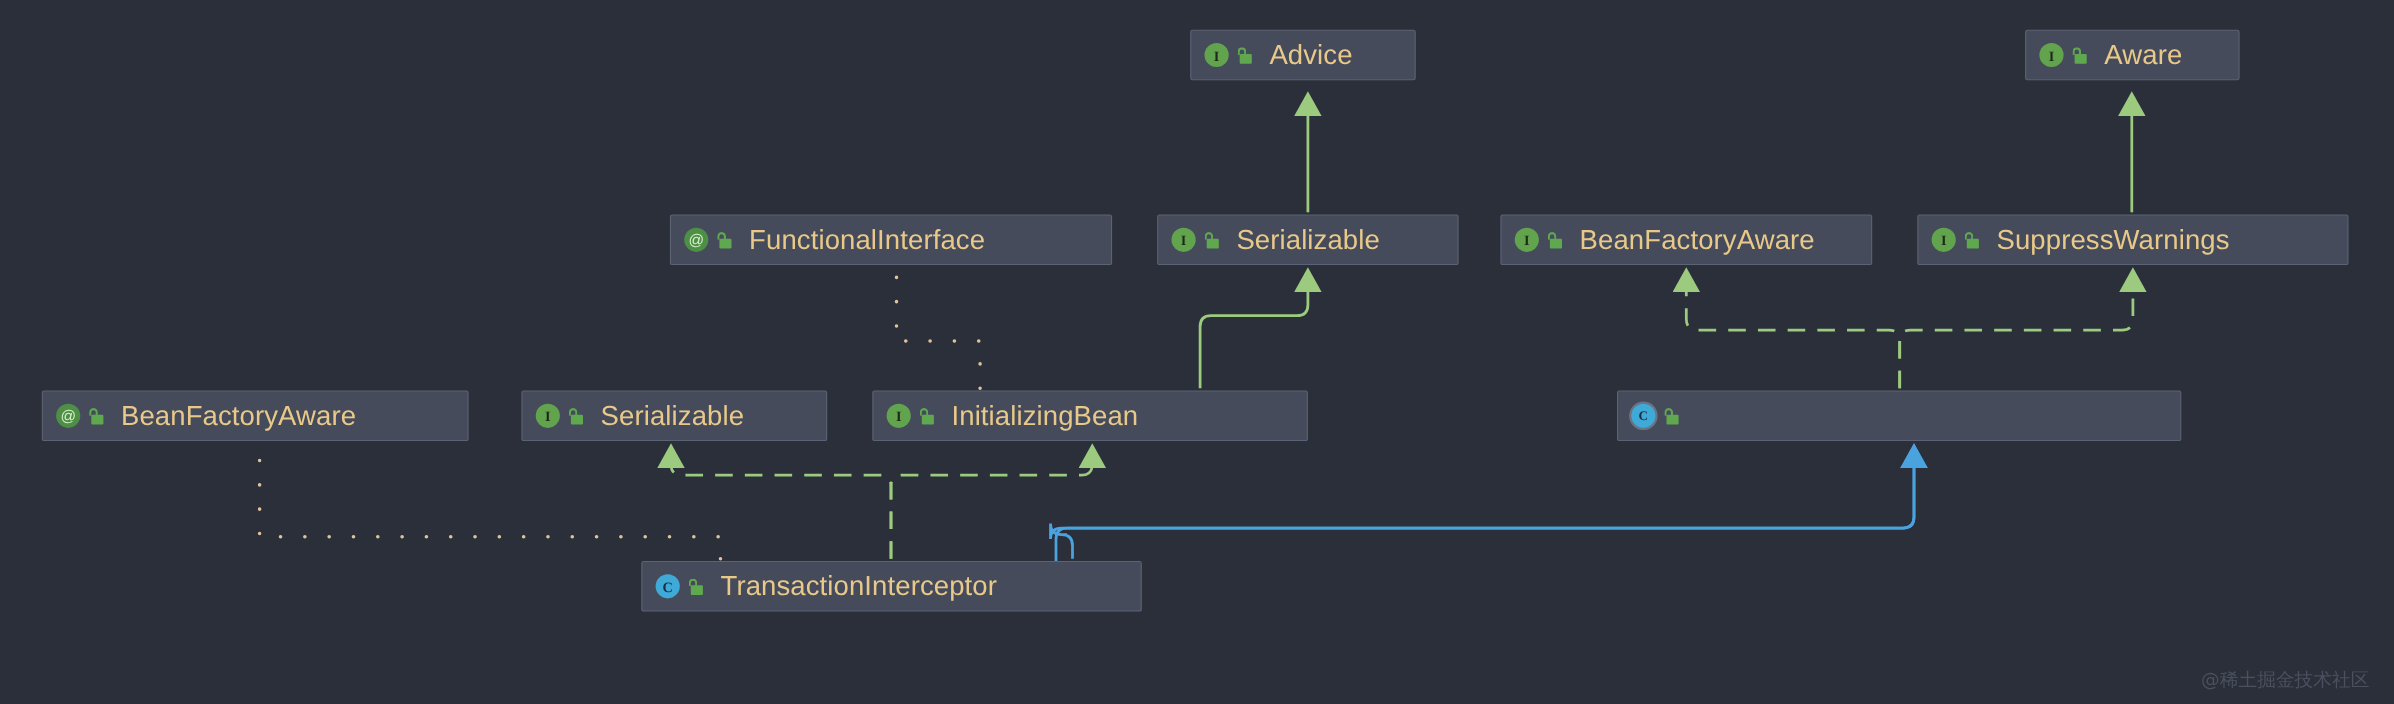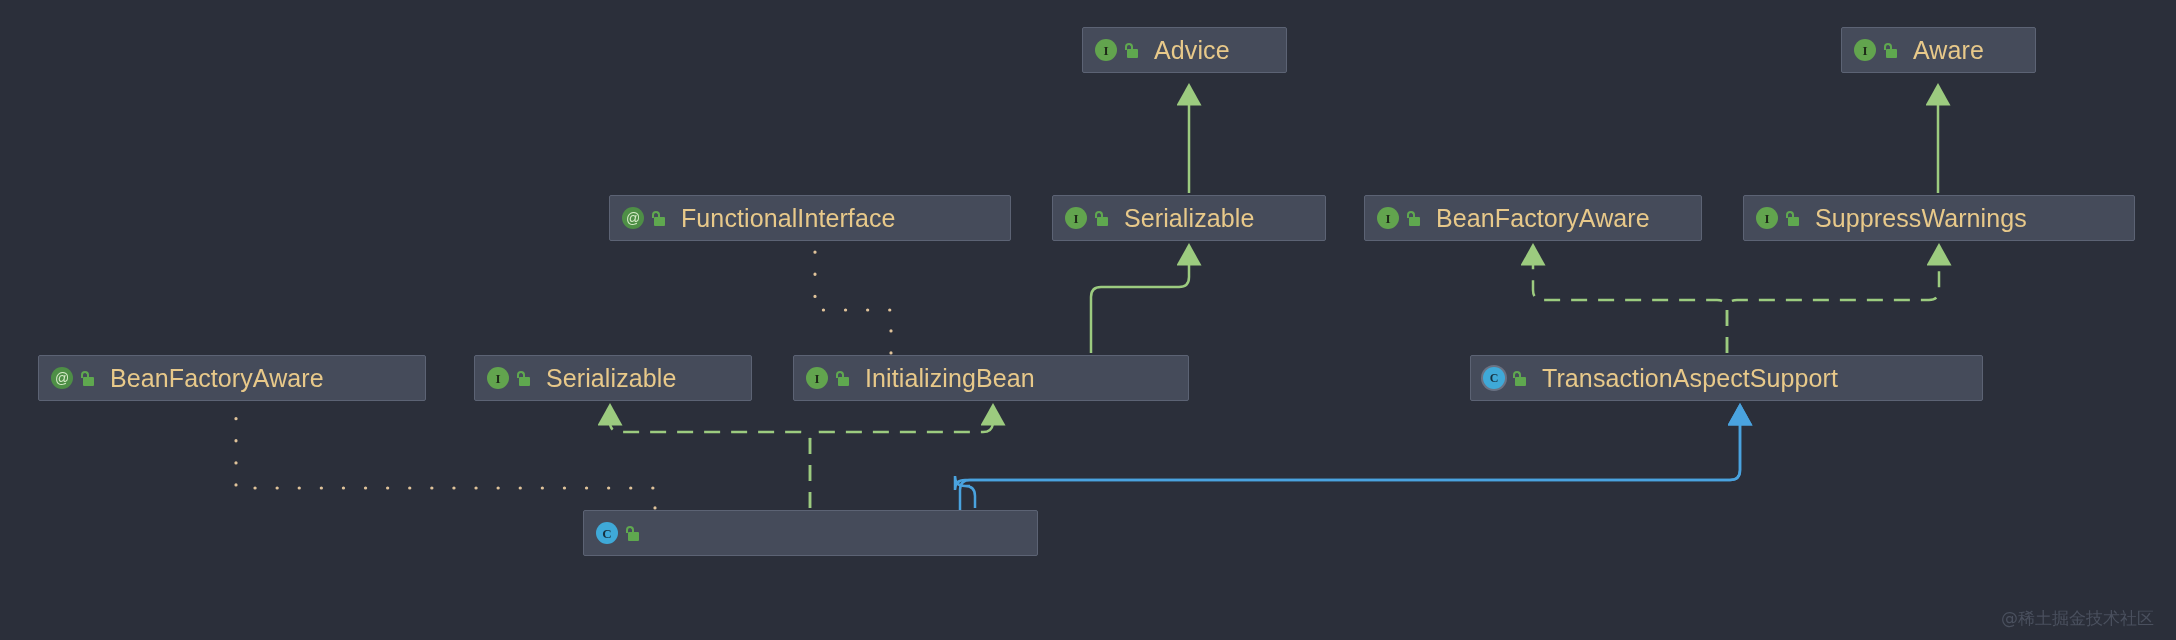--- a/index.html
+++ b/index.html
@@ -279,28 +279,28 @@
   </div>
 
   <div class="node" style="left:1470px; top:355px; width:513px;">
     <span class="node-icons">
       <span class="type-icon cls-abstract">C</span>
       <span class="lock-icon">
           <span class="shackle"></span>
           <span class="body"></span>
         </span>
     </span>
-    <span class="node-label">TransactionAspectSupport</span>
   </div>
 
   <div class="node" style="left:583px; top:510px; width:455px;">
     <span class="node-icons">
       <span class="type-icon cls">C</span>
       <span class="lock-icon">
           <span class="shackle"></span>
           <span class="body"></span>
         </span>
     </span>
+    <span class="node-label">TransactionInterceptor</span>
   </div>
 
   <div class="watermark">@稀土掘金技术社区</div>
 
 </div>
 
 </body></html>

